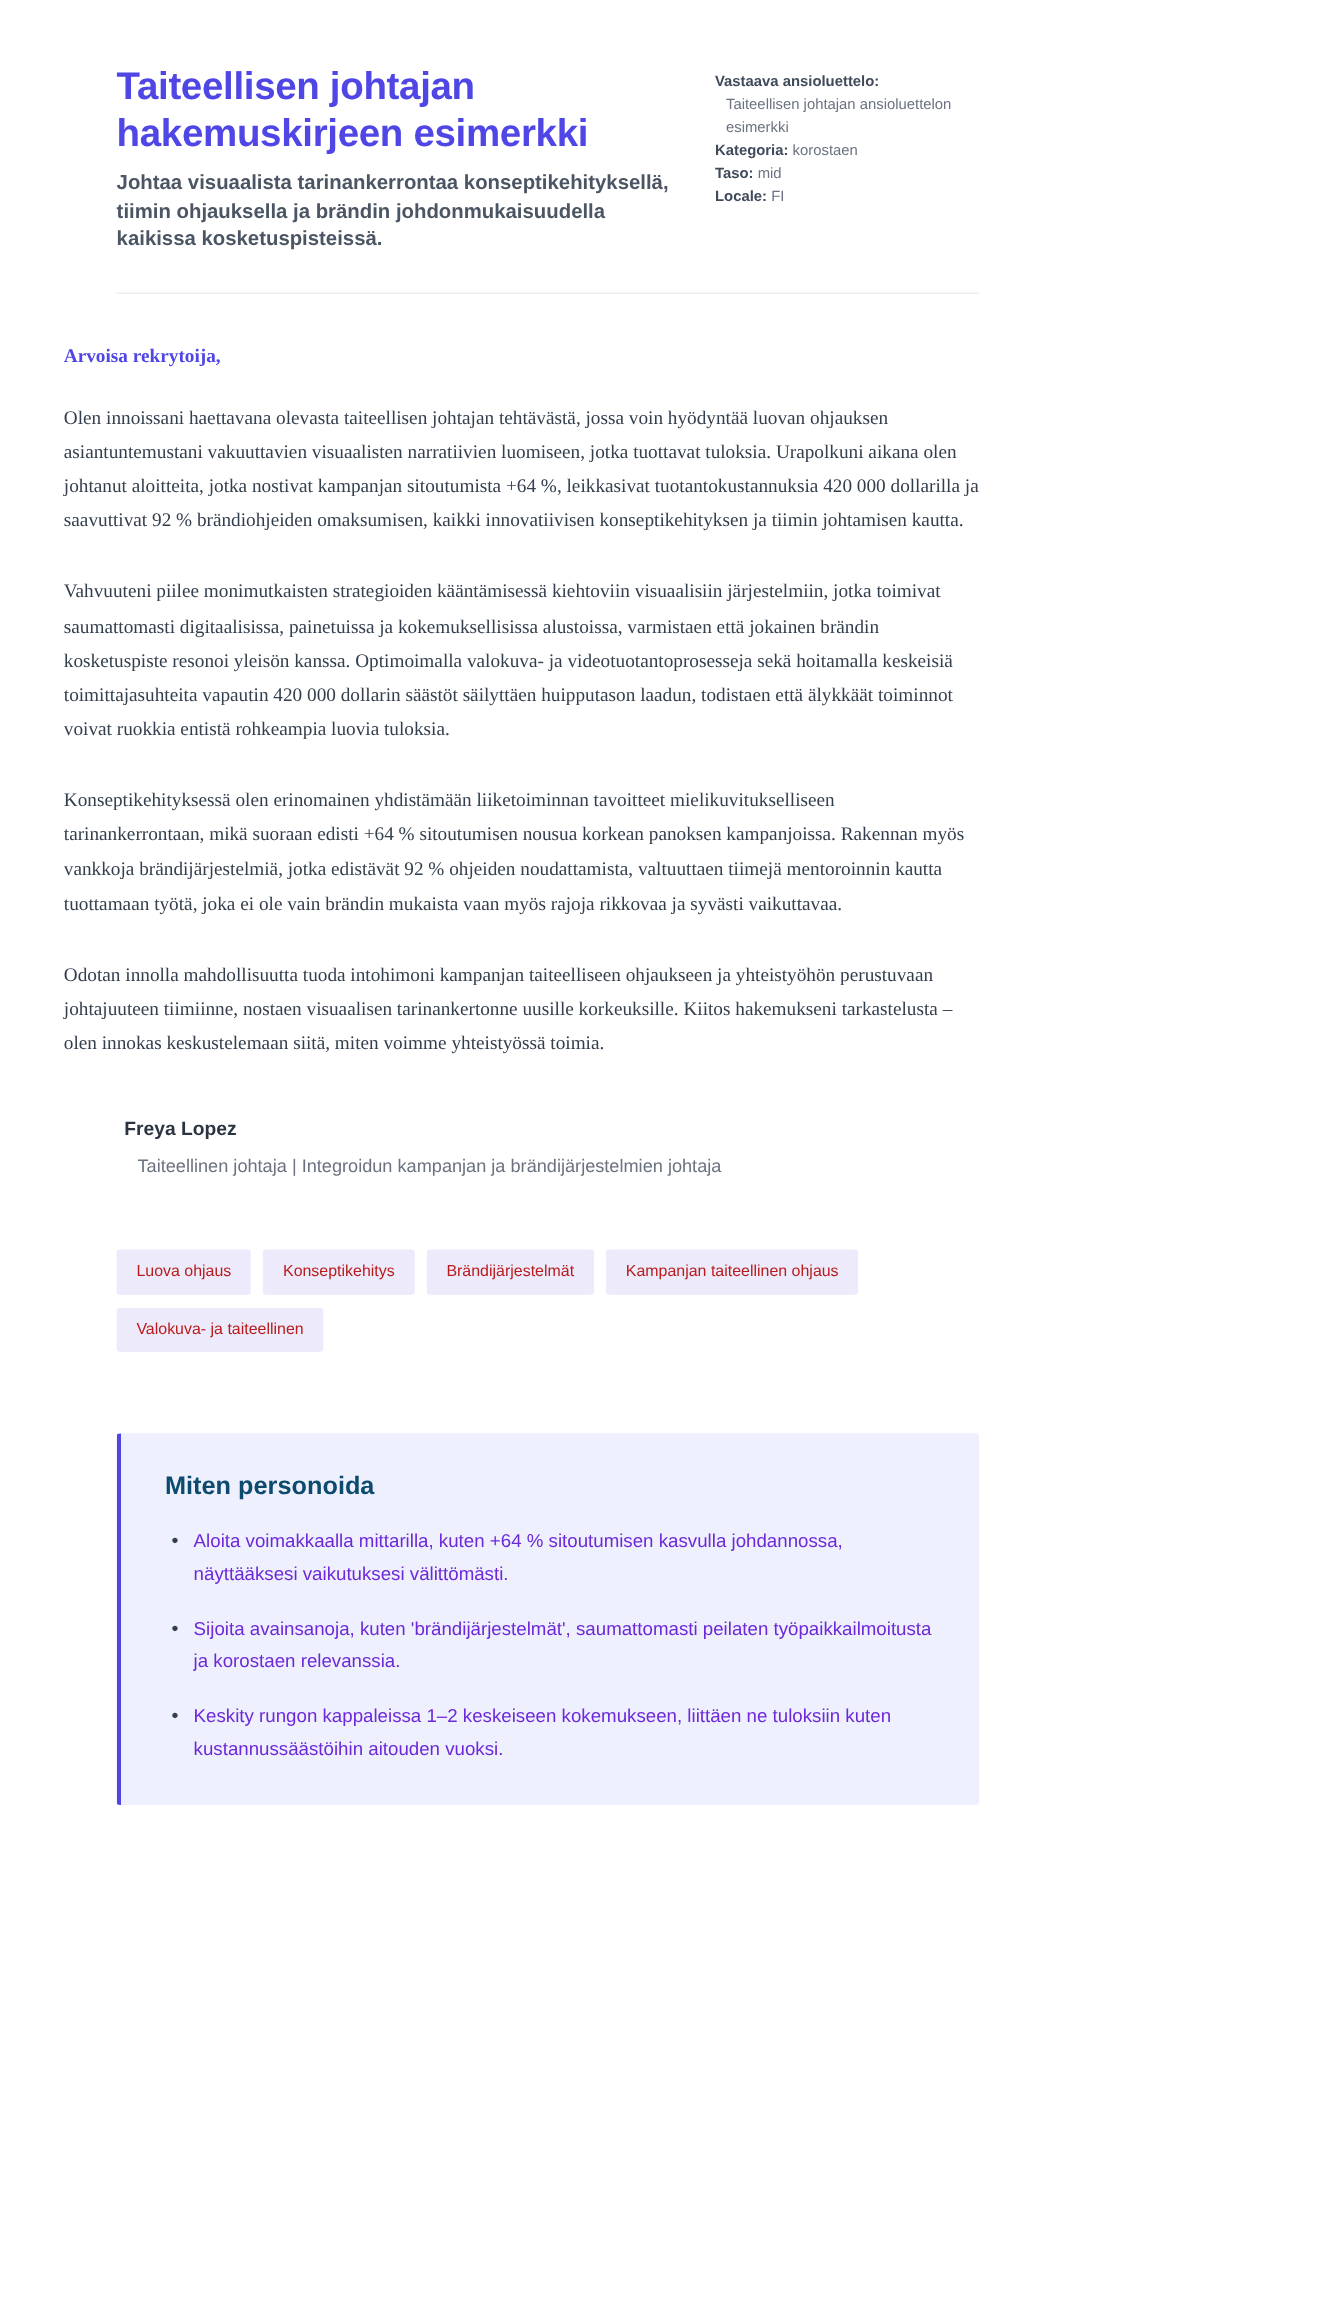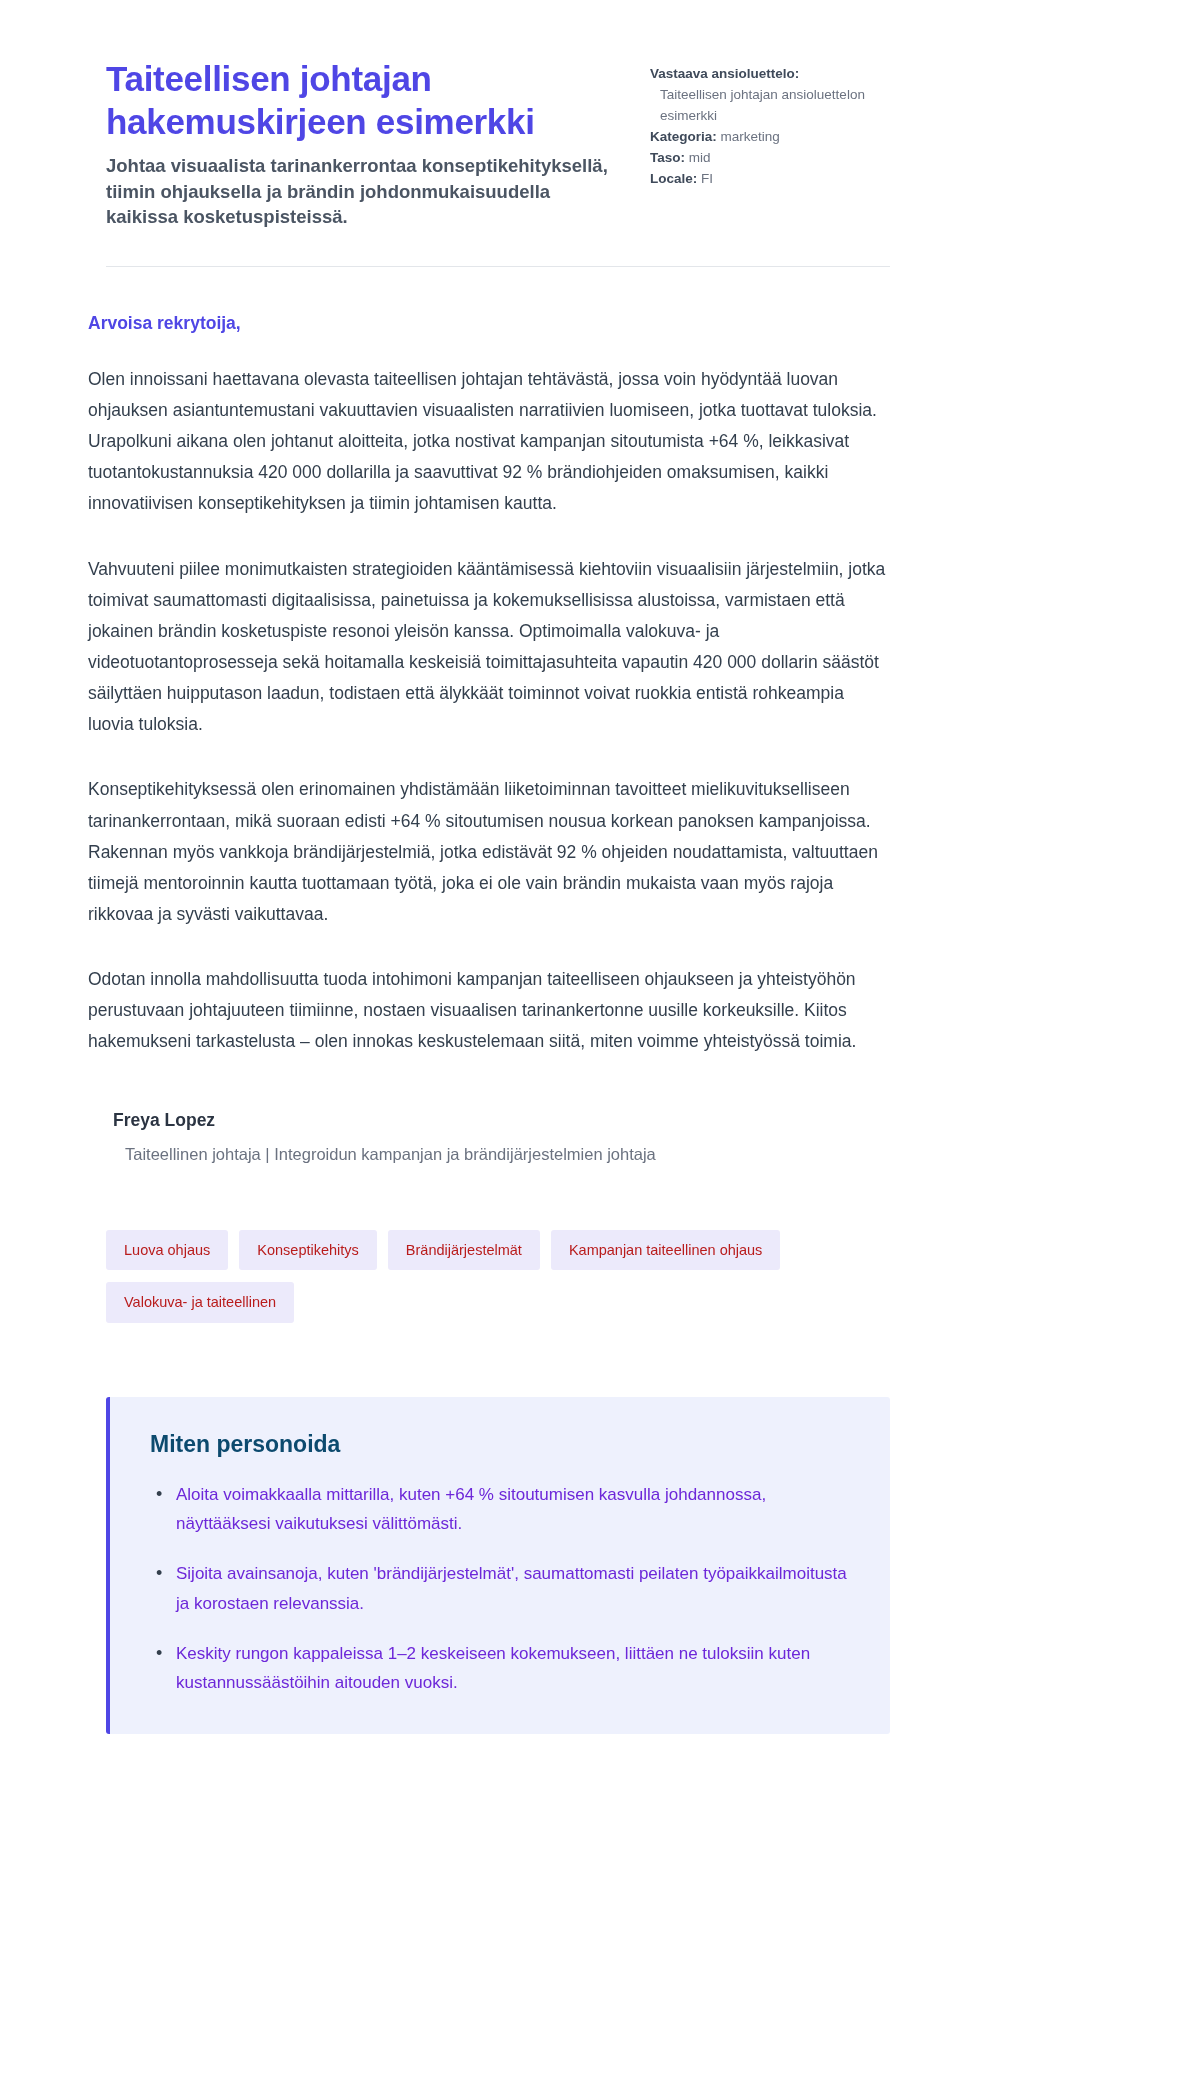--- a/index.html
+++ b/index.html
@@ -77,22 +77,23 @@
 
   
   .divider {
     height: 1px;
     background: #e3e6ea;
     margin: 36px 106px 0 106px;
   }
 
   
   .letter {
-    padding: 46px 106px 0 88px;
-    box-sizing: border-box;
+    padding: 46px 106px 0 58px;
+    box-sizing: border-box;
+    font-family: Liberation Serif, serif;
   }
   .salutation {
     font-size: 17.5px;
     font-weight: 700;
     color: #4f46e5;
     margin: 0 0 30px 0;
   }
   .para {
     font-size: 17.5px;
     line-height: 1.78;
@@ -187,21 +188,21 @@
       <h1 class="doc-title">Taiteellisen johtajan hakemuskirjeen esimerkki</h1>
       <p class="doc-subtitle">Johtaa visuaalista tarinankerrontaa konseptikehityksellä, tiimin ohjauksella ja brändin johdonmukaisuudella kaikissa kosketuspisteissä.</p>
     </div>
     <div class="header-right">
       <div class="meta-row">
         <span class="meta-label">Vastaava ansioluettelo:</span>
         <span class="meta-block-value">Taiteellisen johtajan ansioluettelon esimerkki</span>
       </div>
       <div class="meta-row">
         <span class="meta-label">Kategoria:</span>
-        <span class="meta-value">marketing</span>
+        <span class="meta-value">korostaen</span>
       </div>
       <div class="meta-row">
         <span class="meta-label">Taso:</span>
         <span class="meta-value">mid</span>
       </div>
       <div class="meta-row">
         <span class="meta-label">Locale:</span>
         <span class="meta-value">FI</span>
       </div>
     </div>

